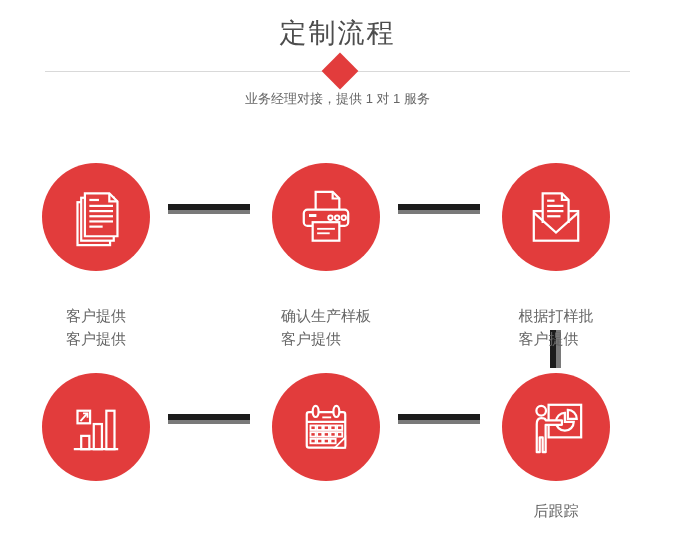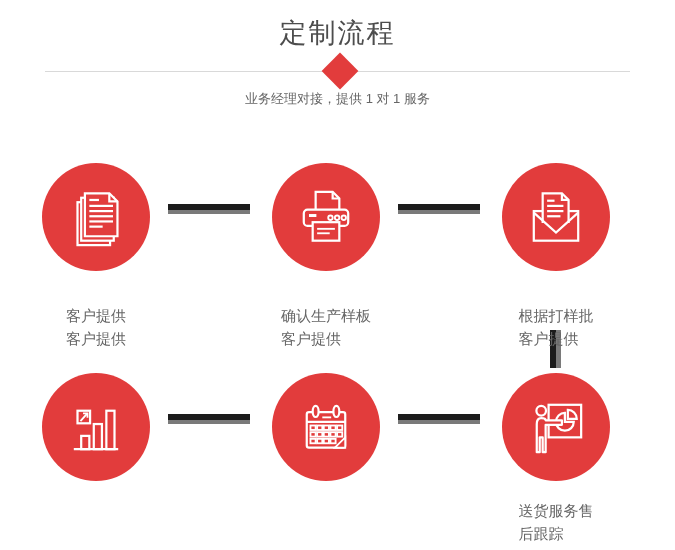--- a/index.html
+++ b/index.html
@@ -209,18 +209,17 @@
       <div>根据打样批</div>
       <div>客户提供</div>
     </div>
   </div>
   <div class="step-label l2 lrow2">
     <div class="lines">
     </div>
   </div>
   <div class="step-label l3 lrow2">
     <div class="lines">
-      <div>送货服务售</div>
       <div>后跟踪</div>
     </div>
   </div>
 
 </div>
 
 </body></html>

